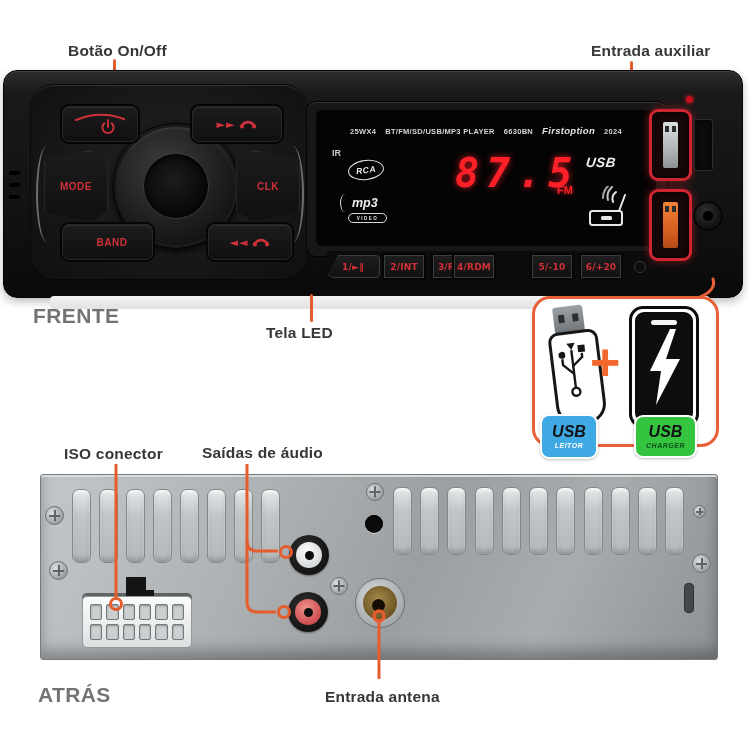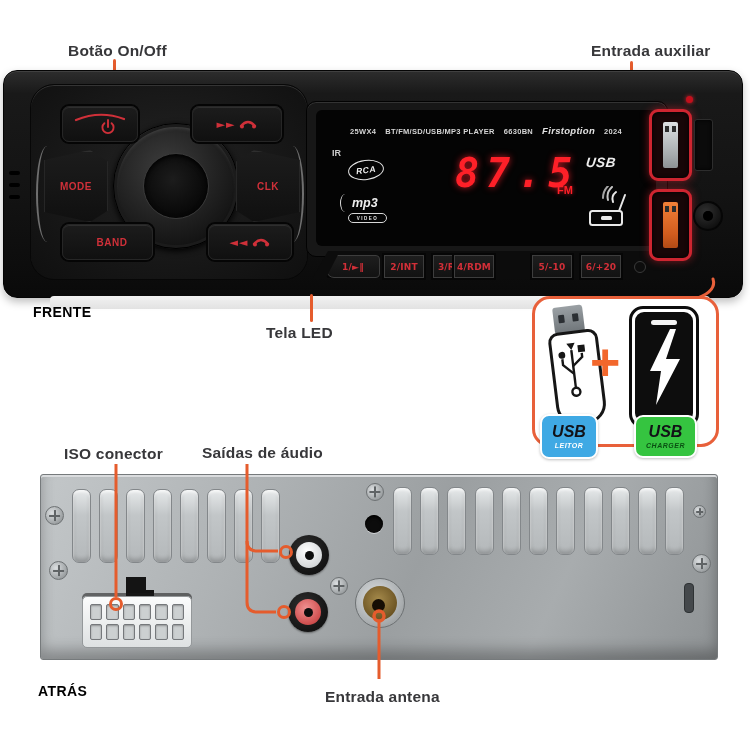--- a/index.html
+++ b/index.html
@@ -1,21 +1,21 @@
 <!DOCTYPE html>
 <html><head>
 <meta charset="utf-8">
 <style>
   html,body{margin:0;padding:0;background:#fff;}
   #canvas{position:relative;width:750px;height:750px;background:#fff;overflow:hidden;
           font-family:"Liberation Sans",sans-serif;}
   .abs{position:absolute;}
   
   .lbl{font-size:15.5px;font-weight:600;color:#37373a;letter-spacing:.2px;white-space:nowrap;}
-  .lbl-big{font-size:14px;font-weight:800;color:#000000;letter-spacing:.4px;white-space:nowrap;}
+  .lbl-big{font-size:21px;font-weight:800;color:#737373;letter-spacing:.4px;white-space:nowrap;}
   .tick{width:3px;background:#e55c2d;border-radius:2px;}
   
   .unit{left:3px;top:70px;width:738px;height:226px;border-radius:14px;
         background:linear-gradient(180deg,#2d2d2d 0%,#191919 10%,#131313 55%,#0a0a0a 100%);
         border:1px solid #050505;box-shadow:inset 0 1px 0 #404040, 0 4px 8px rgba(0,0,0,.25);}
   .lvent{left:5px;width:11px;height:4px;background:#000;border-radius:2px;}
   .cluster{left:30px;top:84px;width:276px;height:194px;border-radius:24px;
            background:radial-gradient(ellipse at 50% 45%,#232323 0%,#171717 60%,#0f0f0f 100%);
            border:1px solid #070707;box-shadow:inset 0 1px 0 #343434;}
   .arc{width:20px;height:96px;border-left:2.5px solid #8d8d8d;border-radius:50%;opacity:.75;}

